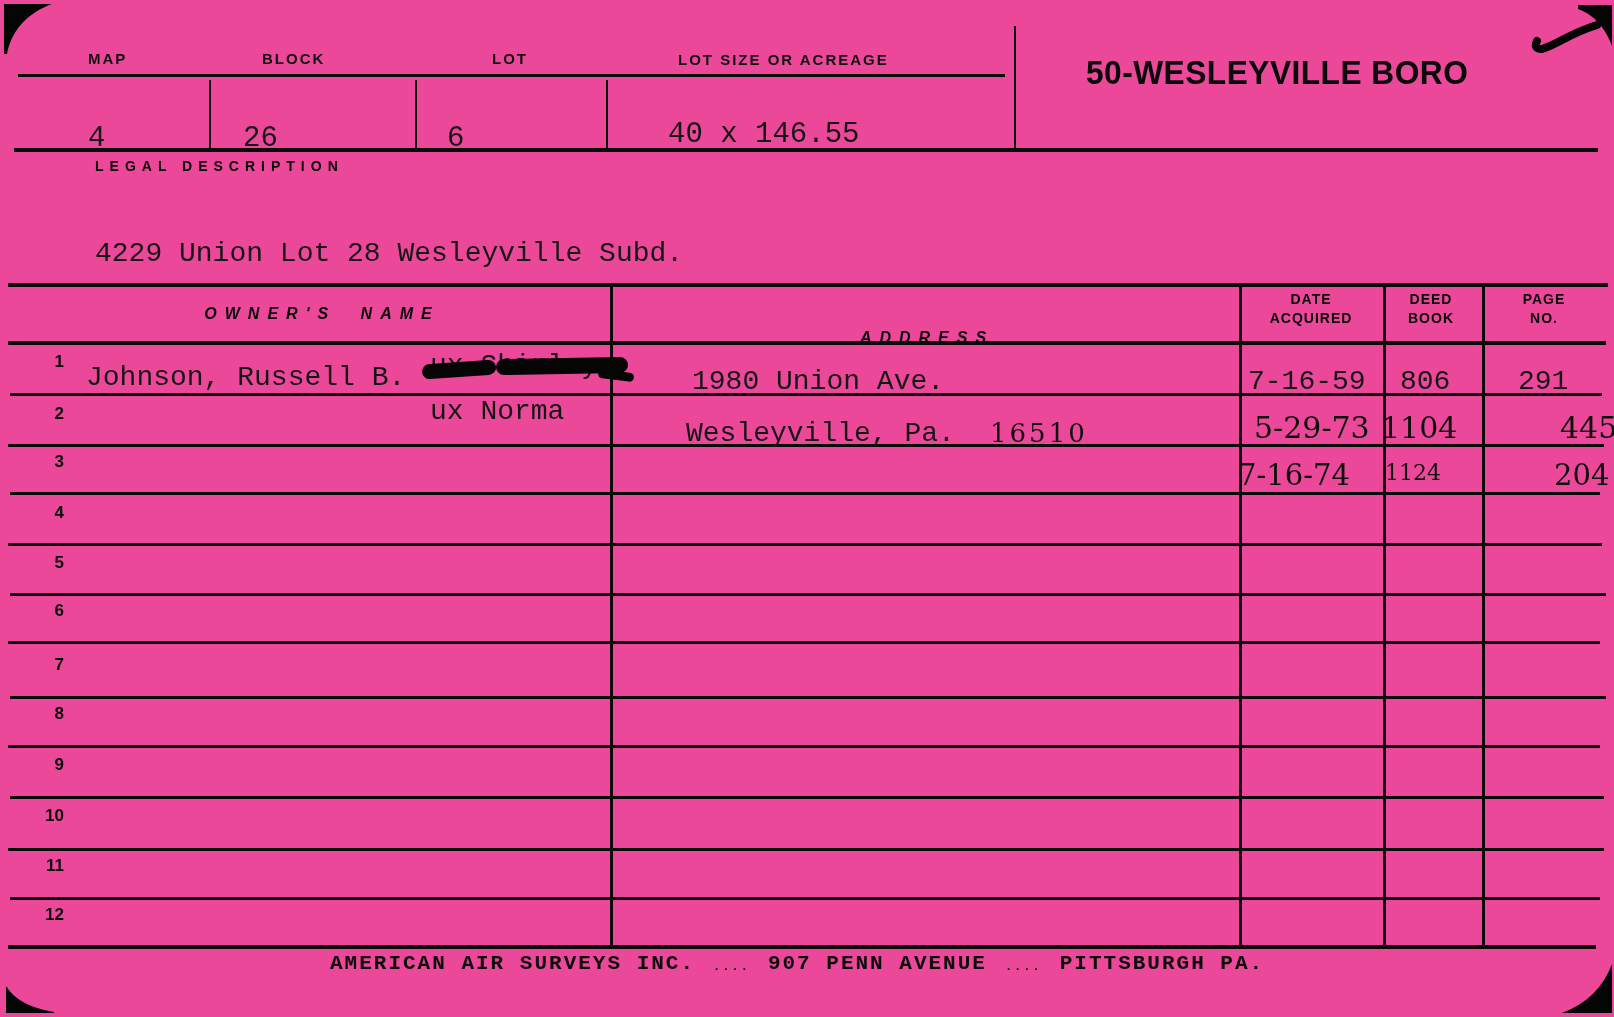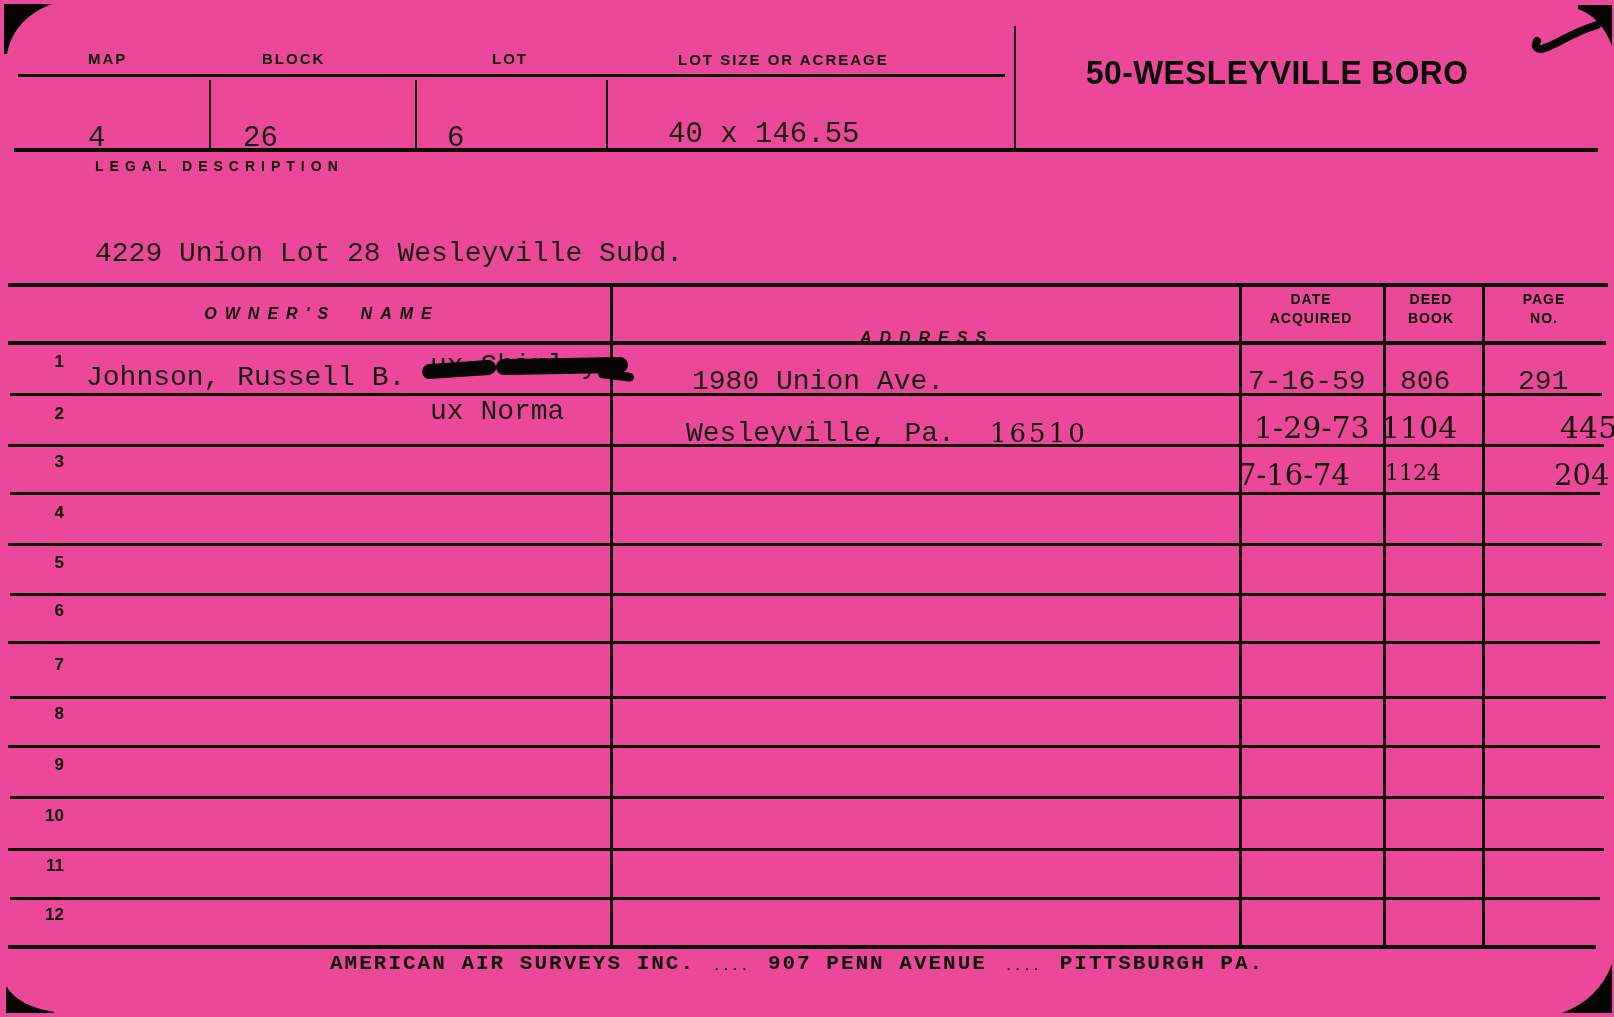--- a/index.html
+++ b/index.html
@@ -121,21 +121,21 @@
   <div class="blob" style="left:496px;top:358px;width:132px;height:16px;transform:rotate(-1deg);"></div>
   <div class="blob" style="left:598px;top:371px;width:36px;height:9px;transform:rotate(7deg);"></div>
   <span class="abs typed" style="left:692px;top:366px;">1980 Union Ave.</span>
   <span class="abs typed" style="left:1248px;top:366px;">7-16-59</span>
   <span class="abs typed" style="left:1400px;top:366px;">806</span>
   <span class="abs typed" style="left:1518px;top:366px;">291</span>
 
   <span class="abs typed" style="left:430px;top:396px;">ux Norma</span>
   <span class="abs typed" style="left:686px;top:418px;">Wesleyville, Pa.</span>
   <span class="abs hand" style="left:990px;top:418px;font-size:26px;letter-spacing:3px;">16510</span>
-  <span class="abs hand" style="left:1254px;top:410px;">1-29-73</span>
+  <span class="abs hand" style="left:1254px;top:410px;">5-29-73</span>
   <span class="abs hand" style="left:1381px;top:410px;">1104</span>
   <span class="abs hand" style="left:1560px;top:410px;">445</span>
 
   <span class="abs hand" style="left:1238px;top:458px;font-size:29px;">7-16-74</span>
   <span class="abs hand" style="left:1385px;top:460px;font-size:22px;">1124</span>
   <span class="abs hand" style="left:1554px;top:458px;font-size:29px;">204</span>
 
   <div class="abs footer" style="left:330px;top:952px;">
     <span>AMERICAN AIR SURVEYS INC.</span>
     <span class="sep">....</span>

